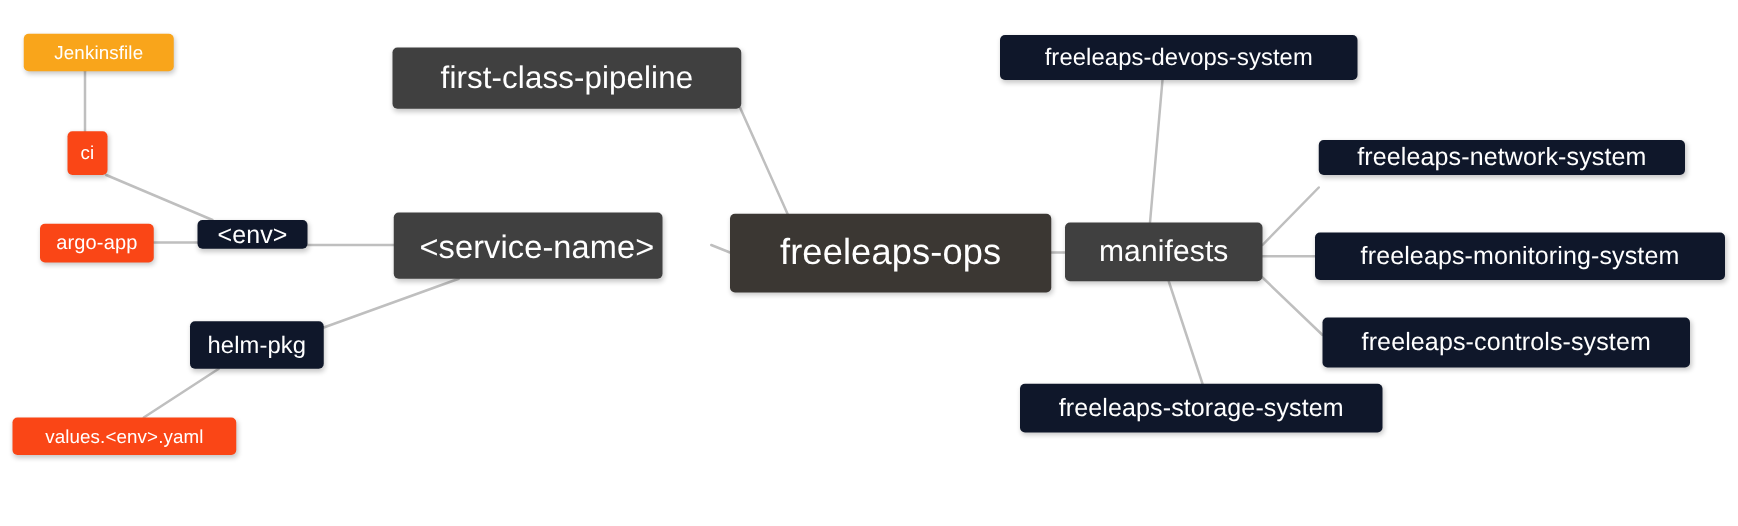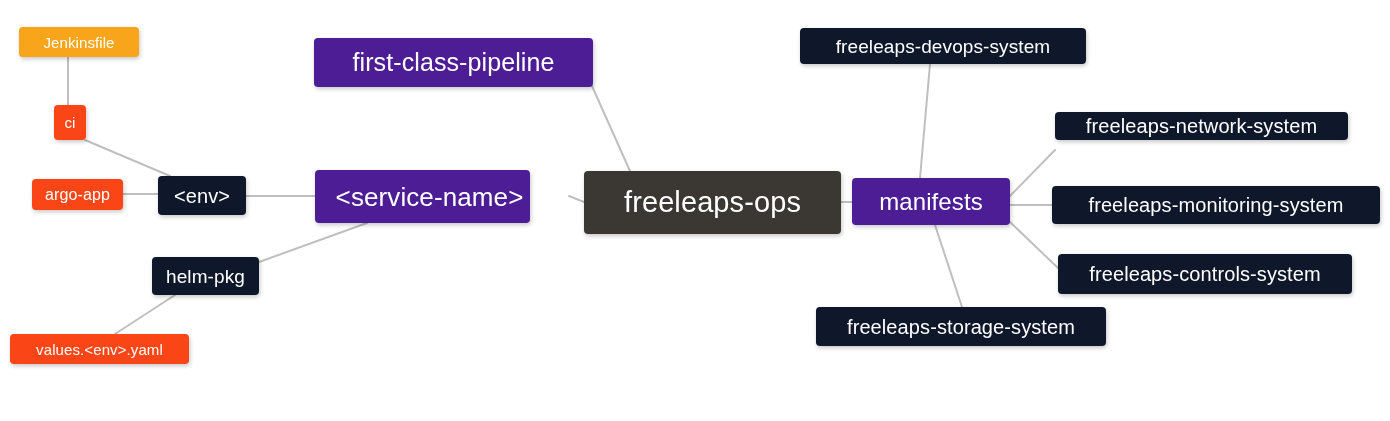--- a/index.html
+++ b/index.html
@@ -36,21 +36,21 @@
     color: #ffffff;
     border-radius: 4px;
     white-space: nowrap;
     line-height: 1;
     text-align: center;
     box-shadow: 1px 2px 4px rgba(0,0,0,0.22);
     padding: 0 10px;
     letter-spacing: 0.1px;
   }
   .n-root   { background: #3b3733; }
-  .n-blue   { background: #4c1d95; }
+  .n-blue   { background: #404040; }
   .n-green  { background: #0f172a; }
   .n-red    { background: #fa4616; text-align: center; }
   .n-orange { background: #f9a51b; }
 </style>
 </head>
 <body>
 
 <div id="canvas">
 
   <svg id="edges" viewBox="0 0 1390 421" width="1390" height="421" xmlns="http://www.w3.org/2000/svg">
@@ -68,21 +68,21 @@
       <path d="M 1010 205 L 1052 205" stroke="#bfbfbf" stroke-width="2" fill="none" stroke-linecap="round"></path>
       <path d="M 1010 222 L 1058 268" stroke="#bfbfbf" stroke-width="2" fill="none" stroke-linecap="round"></path>
       <path d="M 935 225 L 962 307" stroke="#bfbfbf" stroke-width="2" fill="none" stroke-linecap="round"></path>
     </svg>
 
   <div id="nodes">
       <div class="node n-root" style="left: 584px; top: 171px; width: 257px; height: 63px; font-size: 29px;">freeleaps-ops</div>
       <div class="node n-blue" style="left: 315px; top: 170px; width: 215px; height: 53px; font-size: 26px; padding-left: 24px;">&lt;service-name&gt;</div>
       <div class="node n-blue" style="left: 314px; top: 38px; width: 279px; height: 49px; font-size: 25px;">first-class-pipeline</div>
       <div class="node n-blue" style="left: 852px; top: 178px; width: 158px; height: 47px; font-size: 24px;">manifests</div>
-      <div class="node n-green" style="left: 158px; top: 176px; width: 88px; height: 39px; font-size: 20px;">&lt;env&gt;</div>
+      <div class="node n-green" style="left: 158px; top: 176px; width: 88px; height: 23px; font-size: 20px;">&lt;env&gt;</div>
       <div class="node n-green" style="left: 152px; top: 257px; width: 107px; height: 38px; font-size: 19px;">helm-pkg</div>
       <div class="node n-red" style="left: 54px; top: 105px; width: 32px; height: 35px; font-size: 15px;">ci</div>
       <div class="node n-red" style="left: 32px; top: 179px; width: 91px; height: 31px; font-size: 16px;">argo-app</div>
       <div class="node n-red" style="left: 10px; top: 334px; width: 179px; height: 30px; font-size: 15px;">values.&lt;env&gt;.yaml</div>
       <div class="node n-orange" style="left: 19px; top: 27px; width: 120px; height: 30px; font-size: 15px;">Jenkinsfile</div>
       <div class="node n-green" style="left: 800px; top: 28px; width: 286px; height: 36px; font-size: 19px;">freeleaps-devops-system</div>
       <div class="node n-green" style="left: 1055px; top: 112px; width: 293px; height: 28px; font-size: 20px; text-align: right;">freeleaps-network-system</div>
       <div class="node n-green" style="left: 1052px; top: 186px; width: 328px; height: 38px; font-size: 20px;">freeleaps-monitoring-system</div>
       <div class="node n-green" style="left: 1058px; top: 254px; width: 294px; height: 40px; font-size: 20px;">freeleaps-controls-system</div>
       <div class="node n-green" style="left: 816px; top: 307px; width: 290px; height: 39px; font-size: 20px;">freeleaps-storage-system</div>

